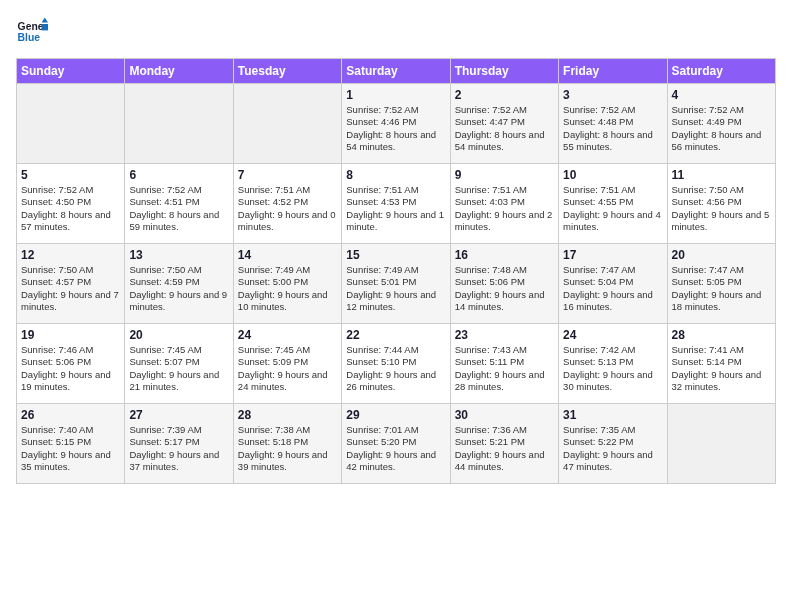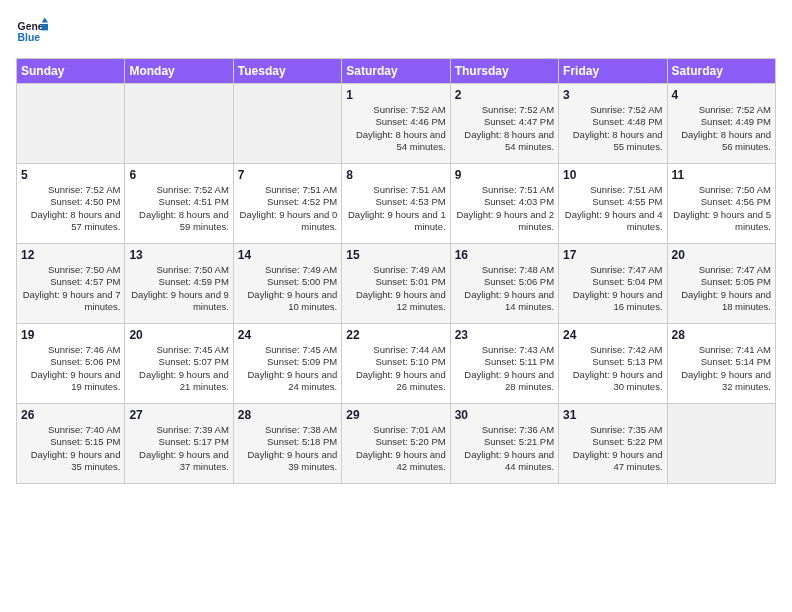--- a/index.html
+++ b/index.html
@@ -70,21 +70,20 @@
       font-size: 12px;
       font-weight: bold;
       color: #1a1a2e;
       display: block;
       margin-bottom: 2px;
     }
     .day-info {
       font-size: 9.5px;
       color: #333;
       line-height: 1.3;
-      text-align: right;
     }
     .empty-cell {
       background: #f0f0f0 !important;
     }
   </style>
 </head>
 <body>
 
 <div class="header-area">
   <div class="logo">

